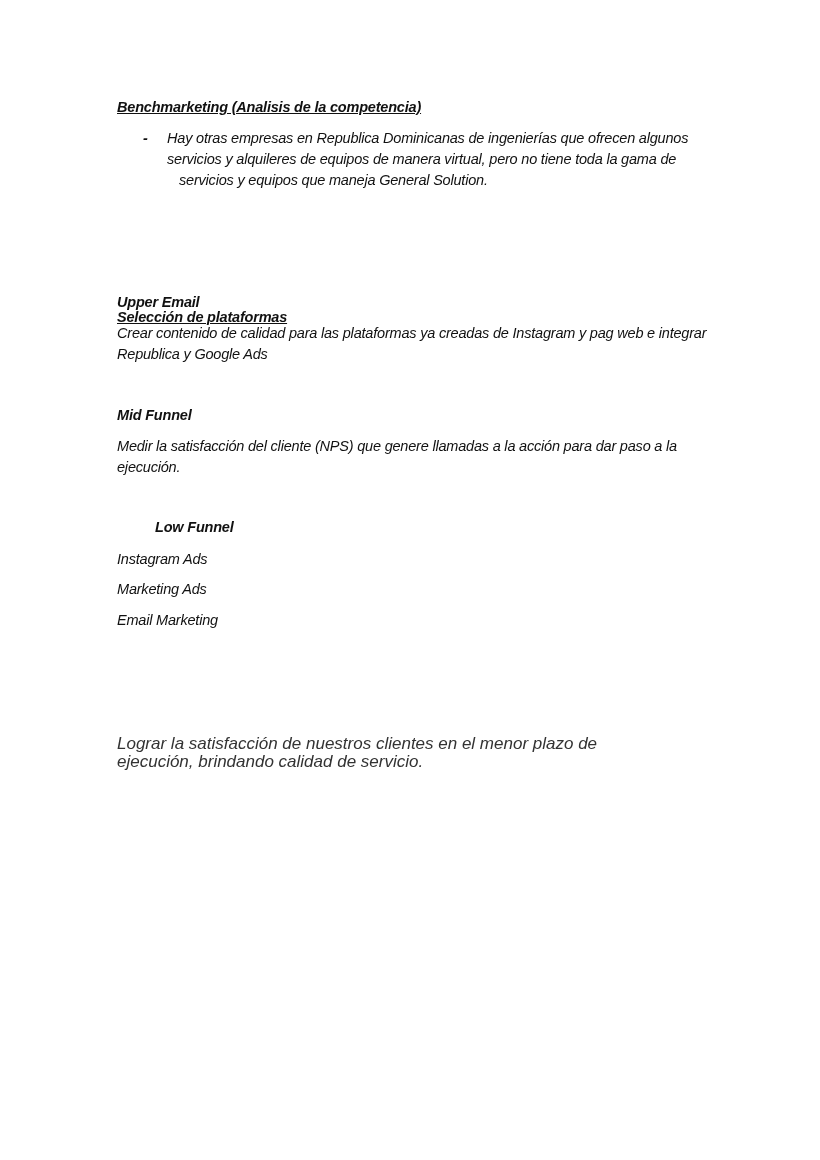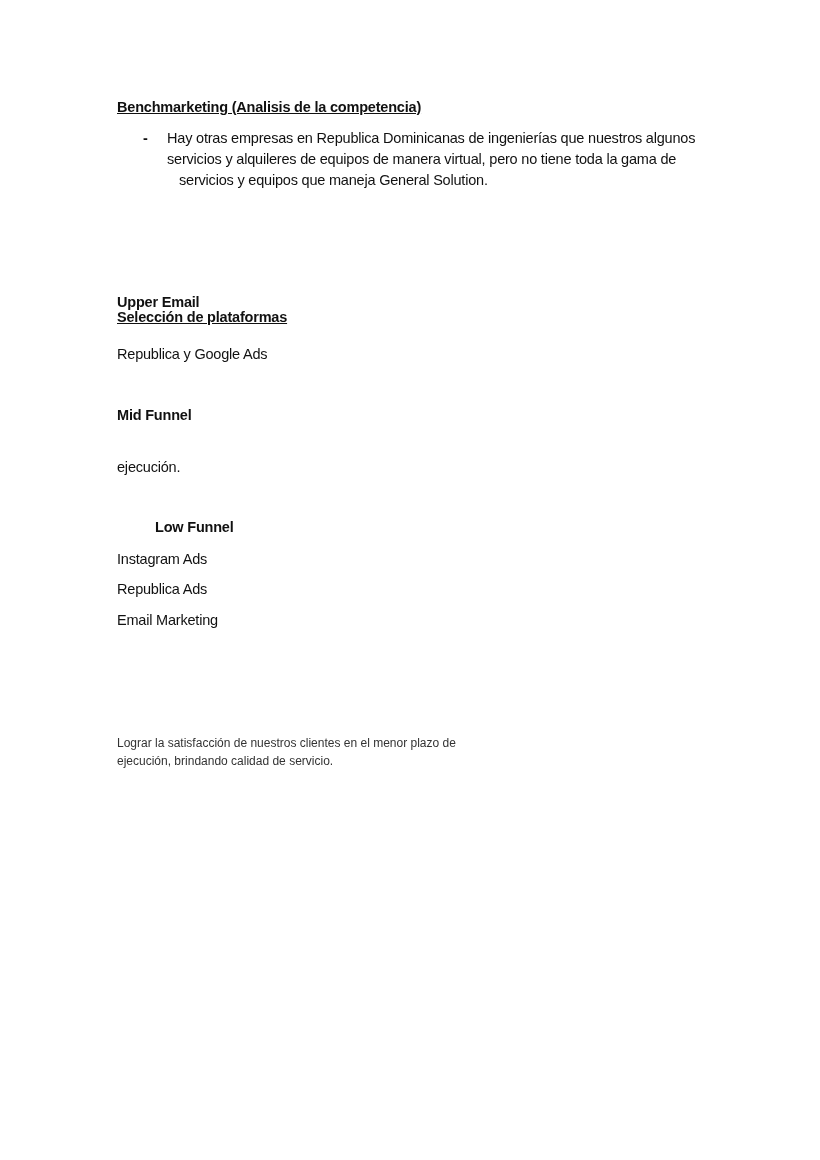--- a/index.html
+++ b/index.html
@@ -1,46 +1,48 @@
 <!DOCTYPE html>
 <html><head>
   <meta charset="utf-8">
   <style>
     html, body { margin: 0; padding: 0; background: #ffffff; }
     body { width: 820px; height: 1160px; position: relative; overflow: hidden;
       font-family: "Liberation Sans", sans-serif; color: #111; }
-    .page { position: absolute; left: 0; top: 0; width: 820px; height: 1160px; background: #fff; }
+    .page { position: absolute; left: 0; top: 0; width: 820px; height: 1160px; background: #fff; font-style: italic; }
     .t { position: absolute; font-size: 14.5px; line-height: 21px; white-space: nowrap;
       font-family: "Liberation Sans", sans-serif; color: #111; letter-spacing: -0.2px; }
     .b { font-weight: bold; }
     .u { text-decoration: underline; }
     .bullet-dash { position: absolute; left: 143px; top: 130px; font-size: 14.5px; font-weight: bold; }
-    .plain { color: #333; font-size: 12px; line-height: 19px; letter-spacing: 0; }
+    .plain { color: #333; font-size: 17px; line-height: 19px; letter-spacing: 0; }
   </style>
 </head>
 <body>
 
 <div class="page">
 
   <div class="t b u" style="left:117px; top:97px;">Benchmarketing (Analisis de la competencia)</div>
 
   <div class="bullet-dash">-</div>
-  <div class="t" style="left:167px; top:128px;">Hay otras empresas en Republica Dominicanas de ingenierías que nuestros algunos</div>
+  <div class="t" style="left:167px; top:128px;">Hay otras empresas en Republica Dominicanas de ingenierías que ofrecen algunos</div>
   <div class="t" style="left:167px; top:149px;">servicios y alquileres de equipos de manera virtual, pero no tiene toda la gama de</div>
   <div class="t" style="left:167px; top:170px;margin-left:12px;">servicios y equipos que maneja General Solution.</div>
 
   <div class="t b u" style="left:117px; top:261px;margin-top:46px;">Selección de plataformas</div>
 
   <div class="t b" style="left:117px; top:292px;">Upper Email</div>
+  <div class="t" style="left:117px; top:323px;">Crear contenido de calidad para las plataformas ya creadas de Instagram y pag web e integrar</div>
   <div class="t" style="left:117px; top:344px;">Republica y Google Ads</div>
 
   <div class="t b" style="left:117px; top:405px;">Mid Funnel</div>
+  <div class="t" style="left:117px; top:436px;">Medir la satisfacción del cliente (NPS) que genere llamadas a la acción para dar paso a la</div>
   <div class="t" style="left:117px; top:457px;">ejecución.</div>
 
   <div class="t b" style="left:117px; top:517px;margin-left:38px;">Low Funnel</div>
   <div class="t" style="left:117px; top:549px;">Instagram Ads</div>
-  <div class="t" style="left:117px; top:579px;">Republica Ads</div>
+  <div class="t" style="left:117px; top:579px;">Marketing Ads</div>
   <div class="t" style="left:117px; top:610px;">Email Marketing</div>
 
   <div class="t plain" style="left:117px; top:734px;">Lograr la satisfacción de nuestros clientes en el menor plazo de</div>
   <div class="t plain" style="left:117px; top:752px;">ejecución, brindando calidad de servicio.</div>
 
 </div>
 
 </body></html>

